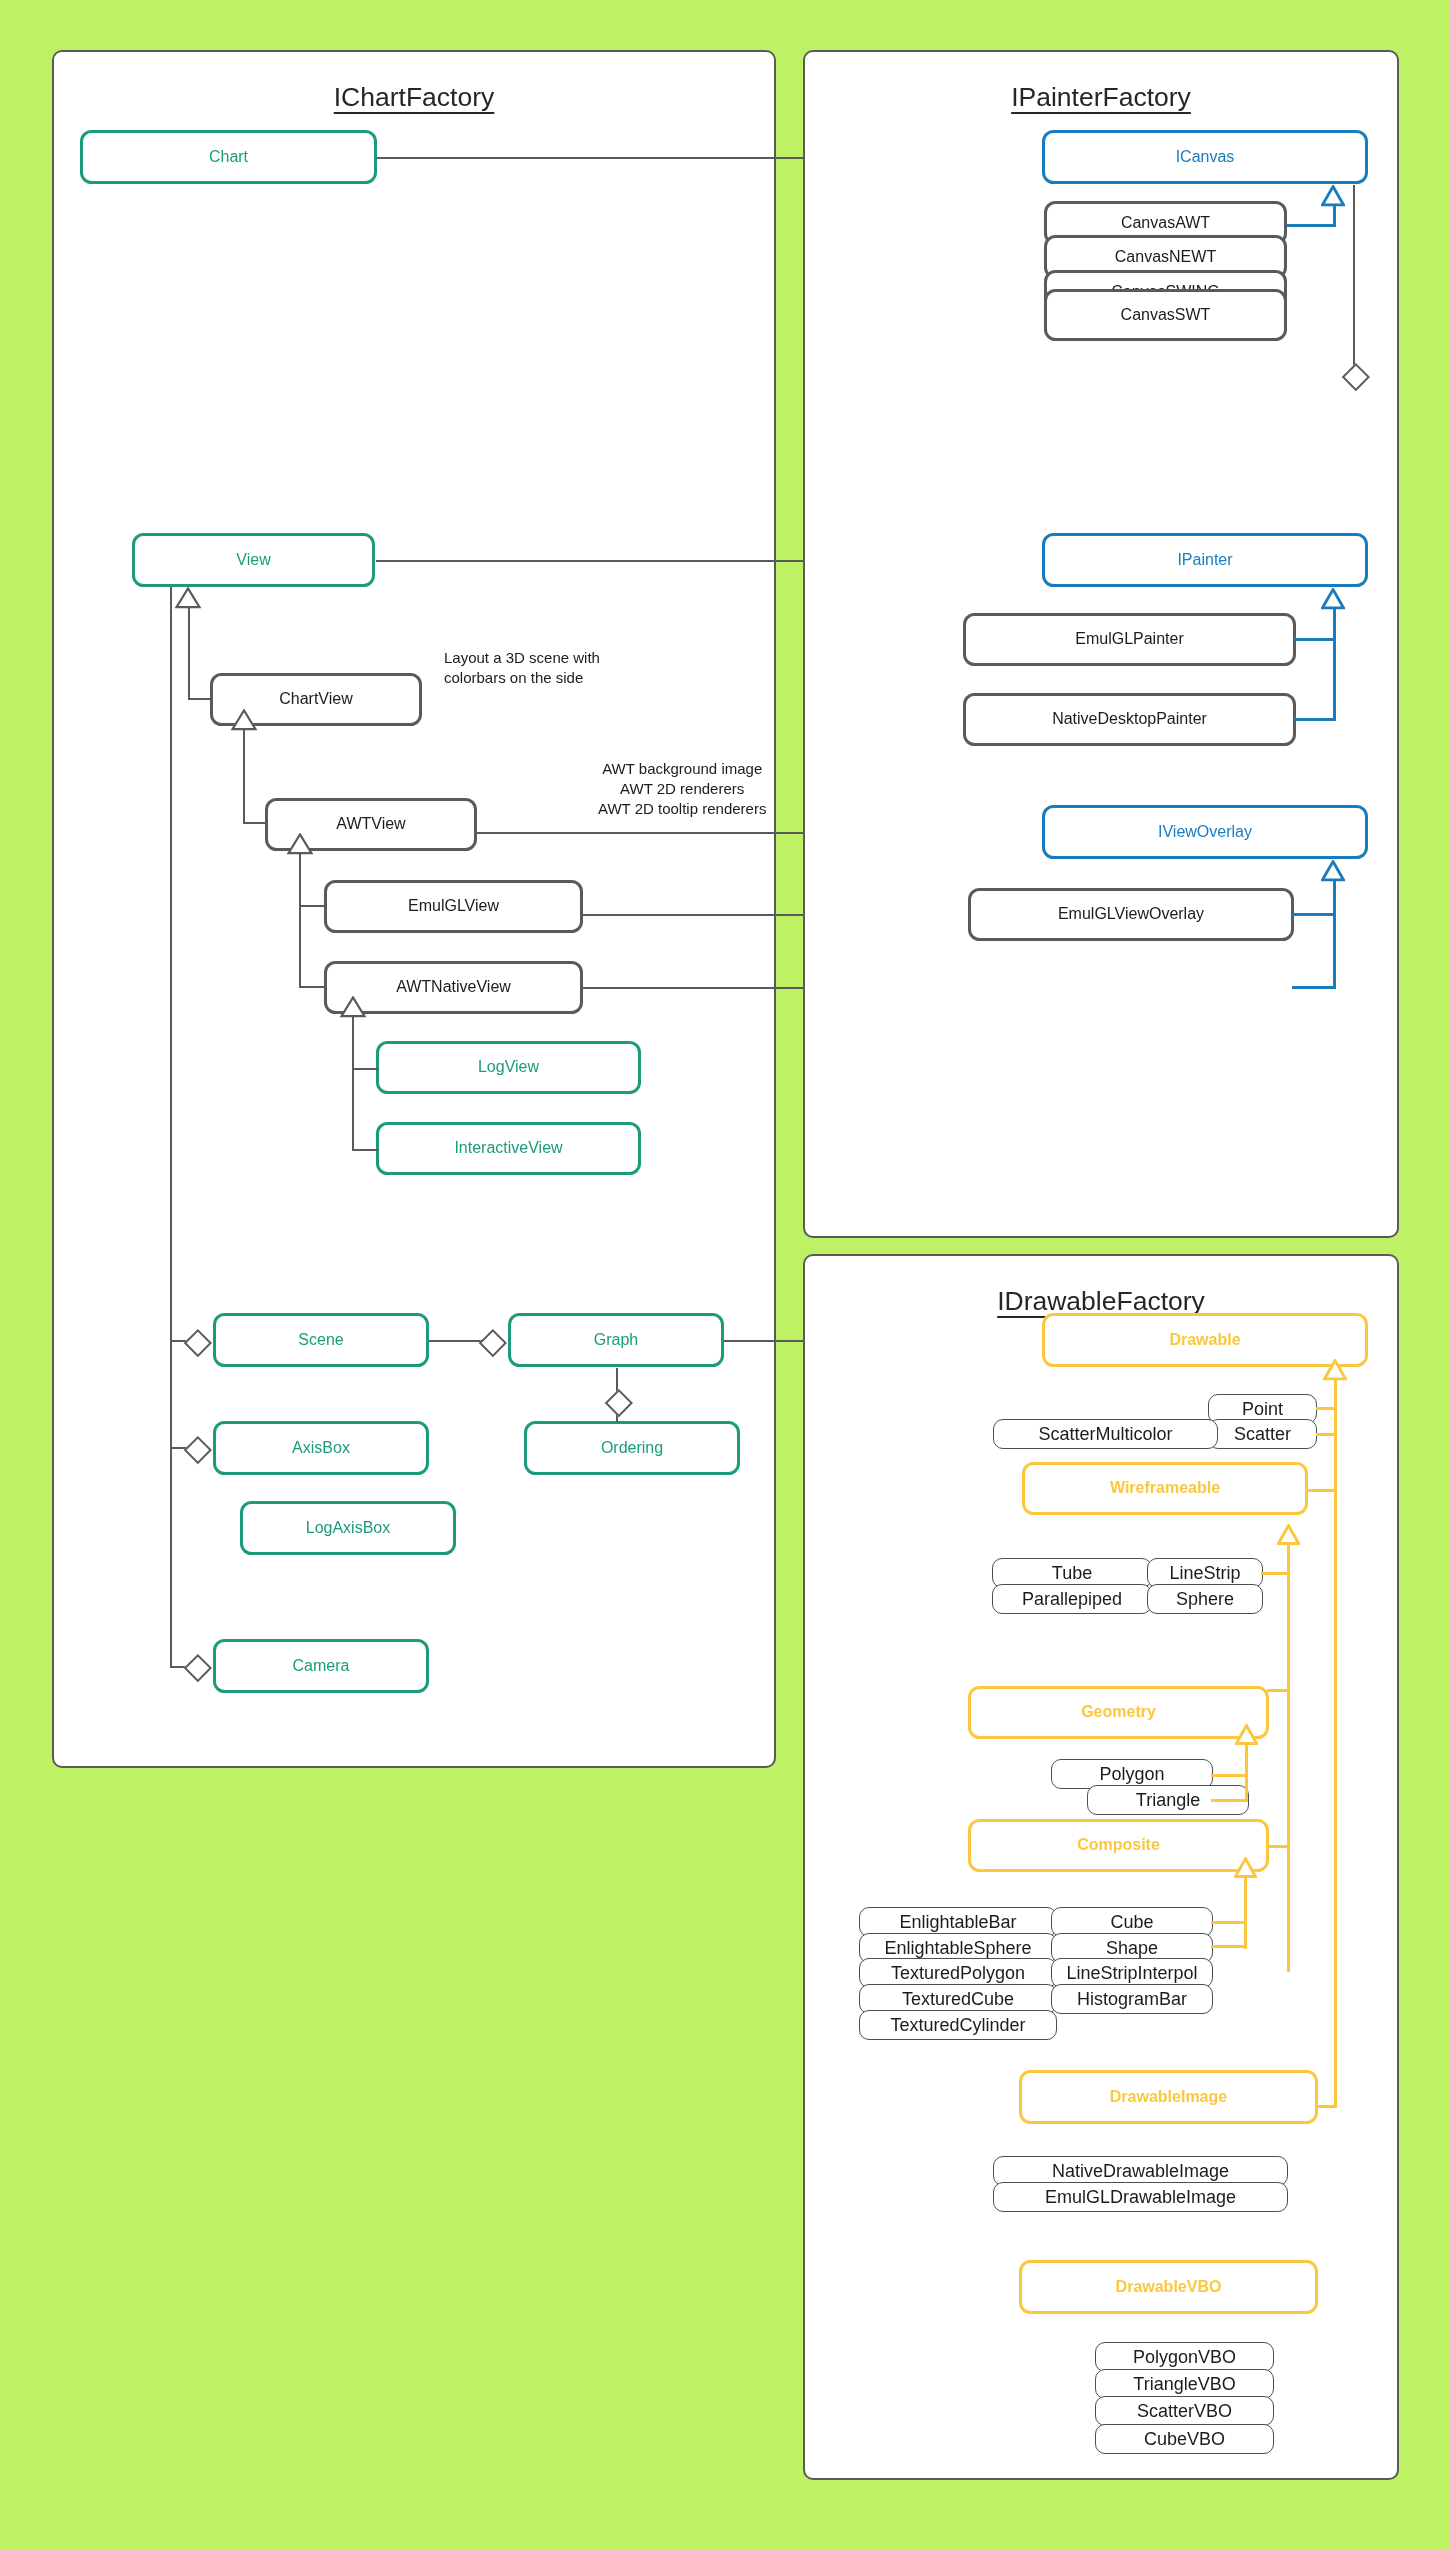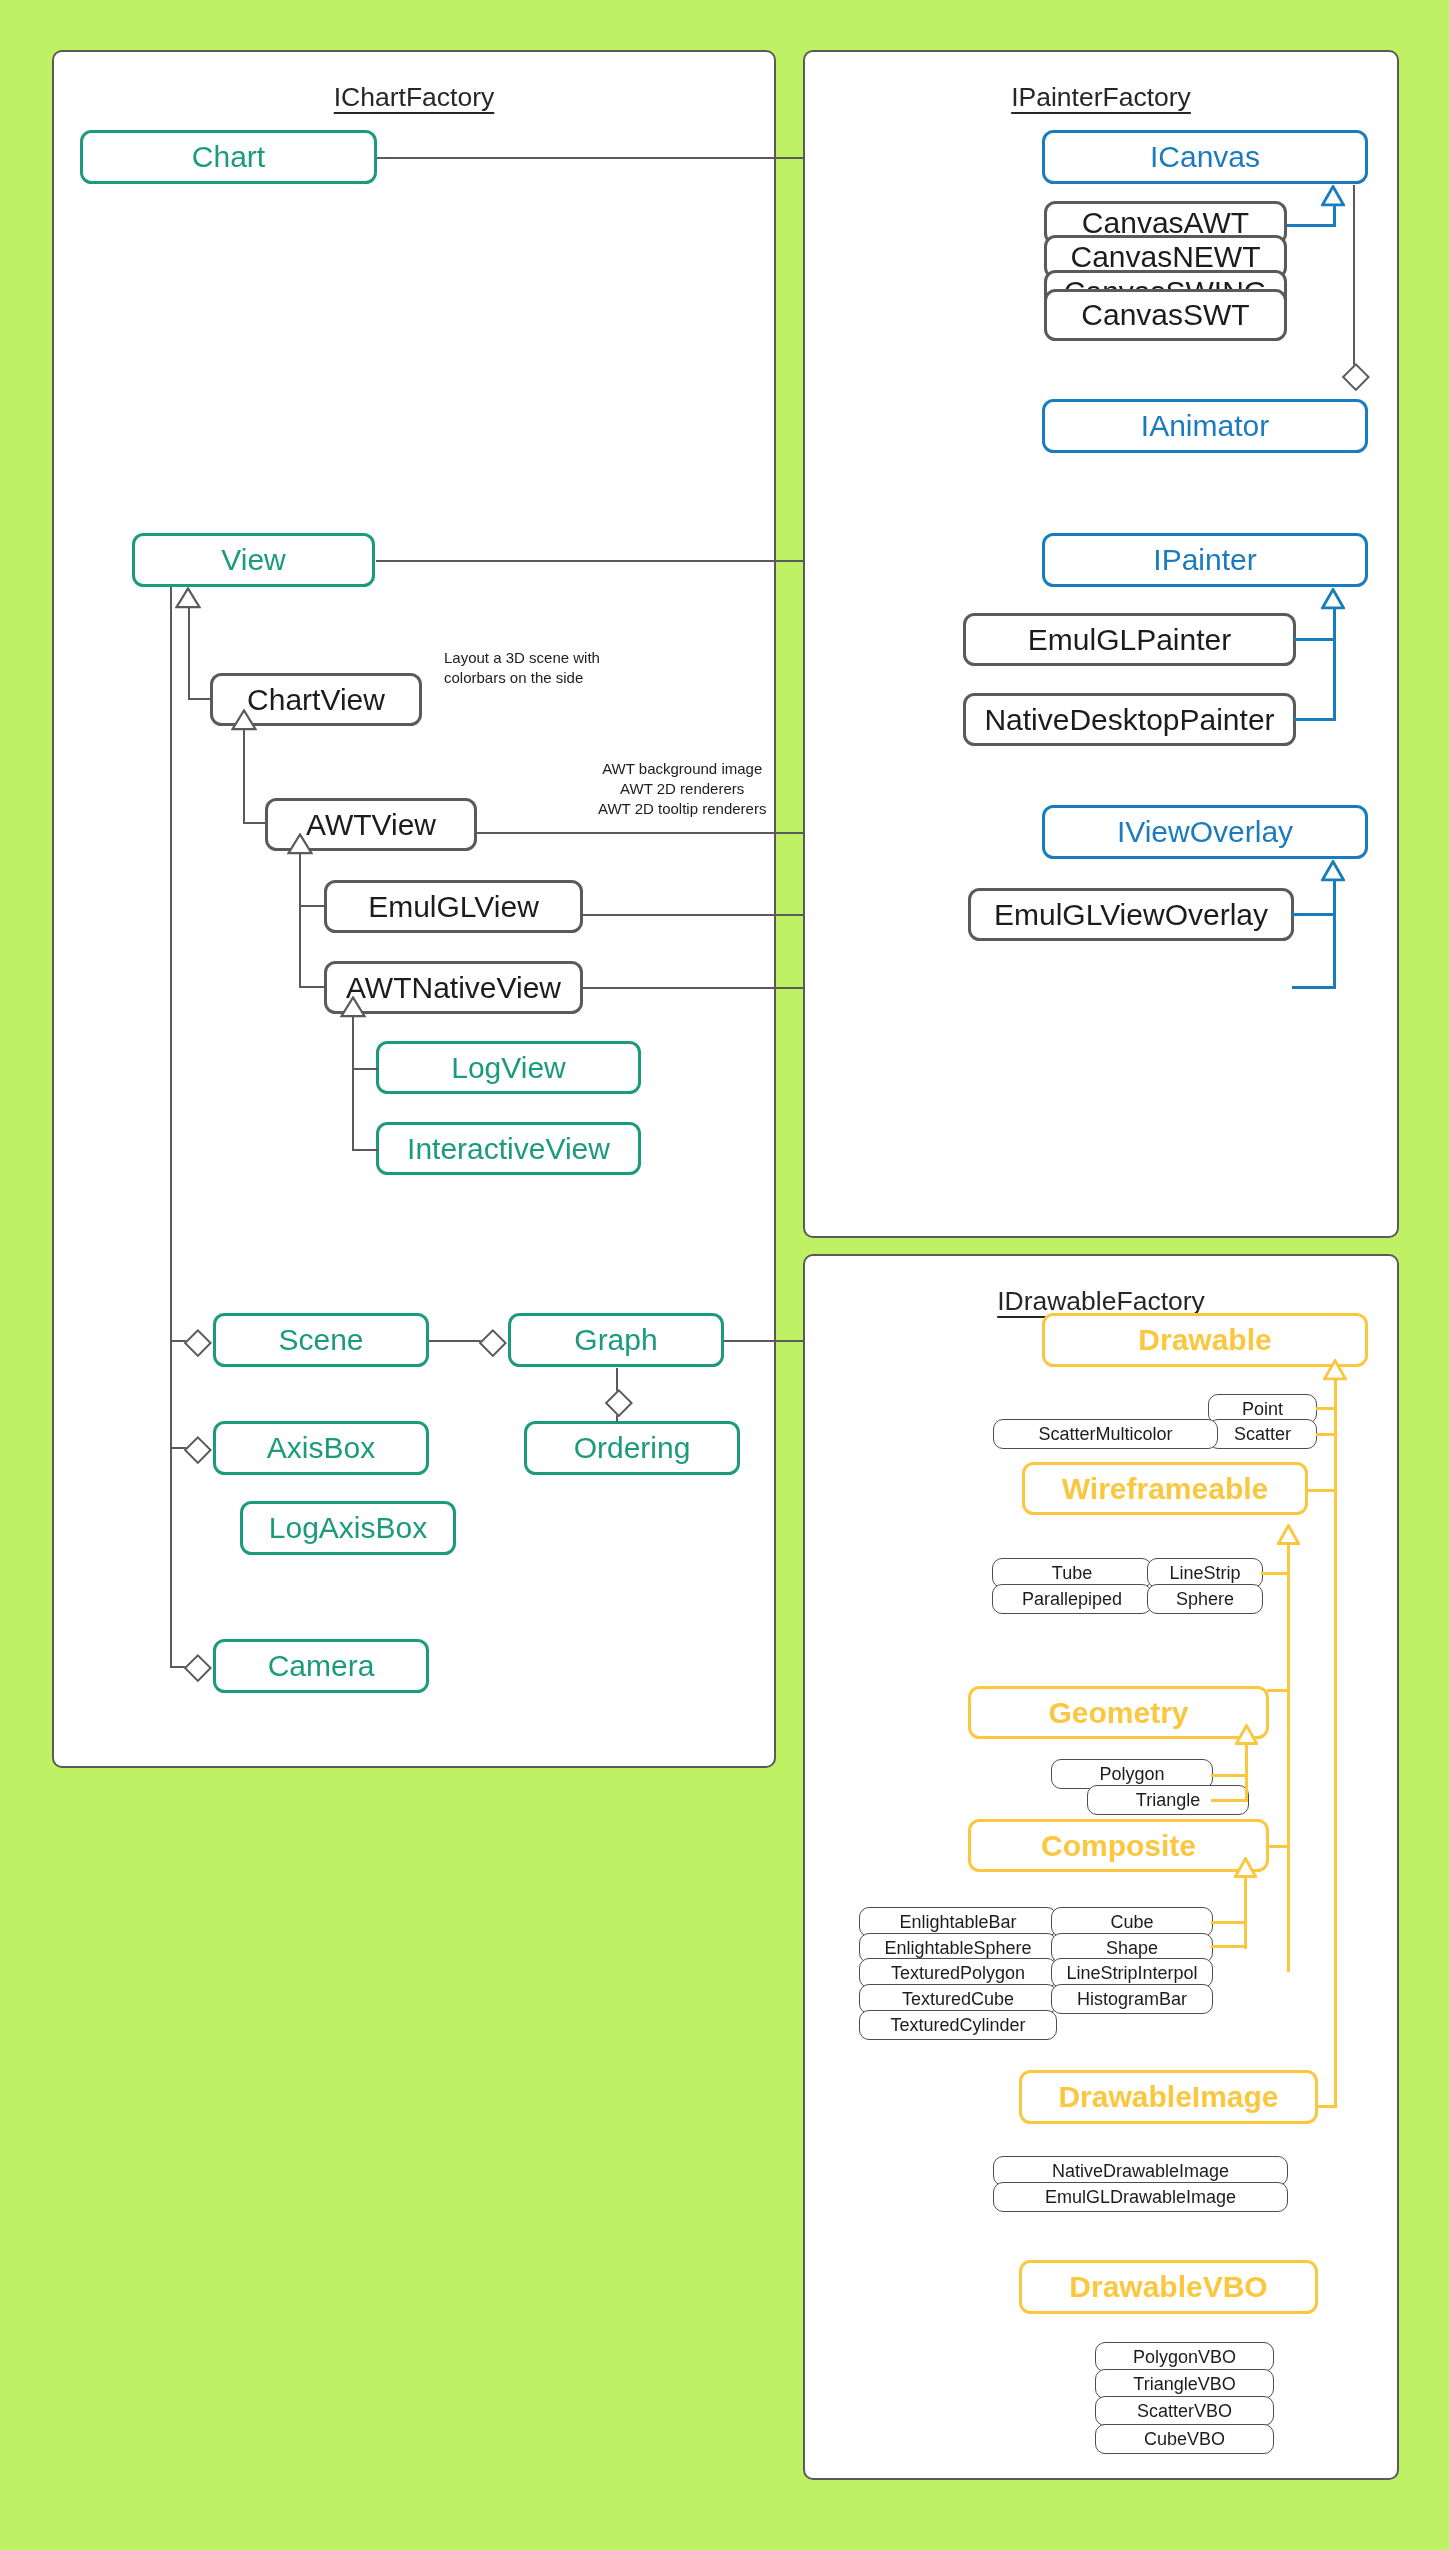--- a/index.html
+++ b/index.html
@@ -21,21 +21,21 @@
     white-space:nowrap;
   }
 
   
   .node{
     position:absolute;box-sizing:border-box;background:#fff;
     display:flex;align-items:center;justify-content:center;
     border-radius:10px;text-align:center;line-height:1.05;
     white-space:nowrap;
   }
-  .node.big{border-width:3.6px;border-style:solid;font-size:30px;border-radius:11.5px;}
+  .node.big{border-width:3.6px;border-style:solid;font-size:16px;border-radius:11.5px;}
   .node.small{border:1.4px solid #4d4d4d;color:#1c1c1c;font-size:18px;border-radius:10px;}
 
   .teal{border-color:#1b9b7c;color:#1b9b7c;}
   .blue{border-color:#1a7cbe;color:#1a7cbe;}
   .orange{border-color:#fbc73f;color:#fbc73f;font-weight:bold;}
   .grey-big{border-color:#5a5a5a;color:#1c1c1c;}
 
   
   .ln{position:absolute;background:#5a5a5a;}
   .ln.h{height:2.1px;}
@@ -175,21 +175,20 @@
   <div class="ln blue-l v" style="left:1333px;top:204px;height:21.5px;"></div>
   <div class="tri-wrap" style="left:1321px;top:185px;">
     <svg width="24" height="21.5" viewBox="0 0 34 30">
         <polygon points="17,2 32,28 2,28" fill="#fff" stroke="#1a7cbe" stroke-width="4"></polygon>
       </svg>
   </div>
 
   <div class="ln v" style="left:1353px;top:185px;height:200px;"></div>
   <div class="diamond" style="left:1346px;top:367px;"></div>
 
-  <div class="node big blue" style="left:1042px;top:399px;width:326px;height:54px;">IAnimator</div>
 
   <div class="node big blue" style="left:1042px;top:533px;width:326px;height:54px;">IPainter</div>
 
   <div class="node big grey-big" style="left:963px;top:613px;width:333px;height:53px;">EmulGLPainter</div>
 
   <div class="node big grey-big" style="left:963px;top:693px;width:333px;height:53px;">NativeDesktopPainter</div>
 
   <div class="ln blue-l v" style="left:1333px;top:607px;height:113px;"></div>
   <div class="ln blue-l h" style="left:1294px;top:638px;width:42px;"></div>
   <div class="ln blue-l h" style="left:1294px;top:718px;width:42px;"></div>

